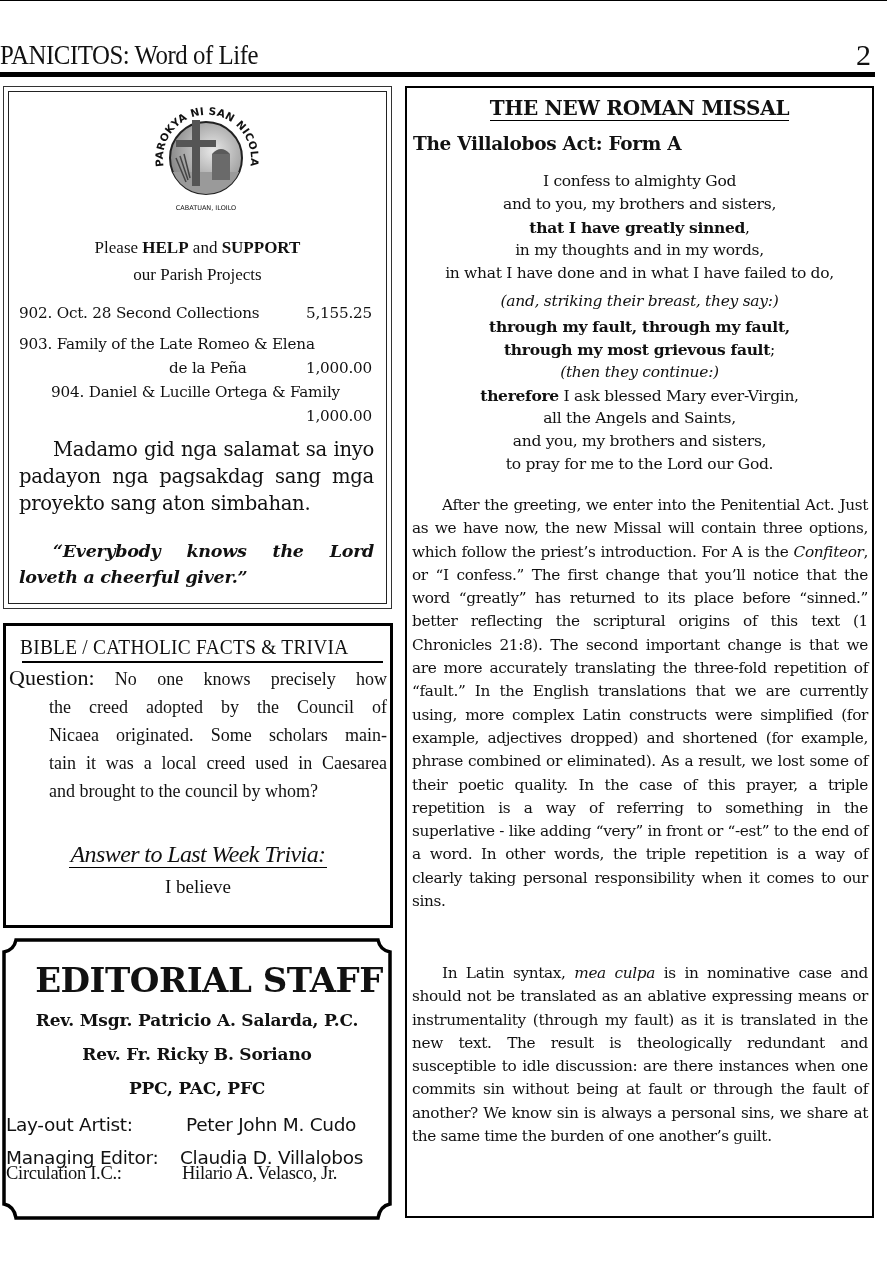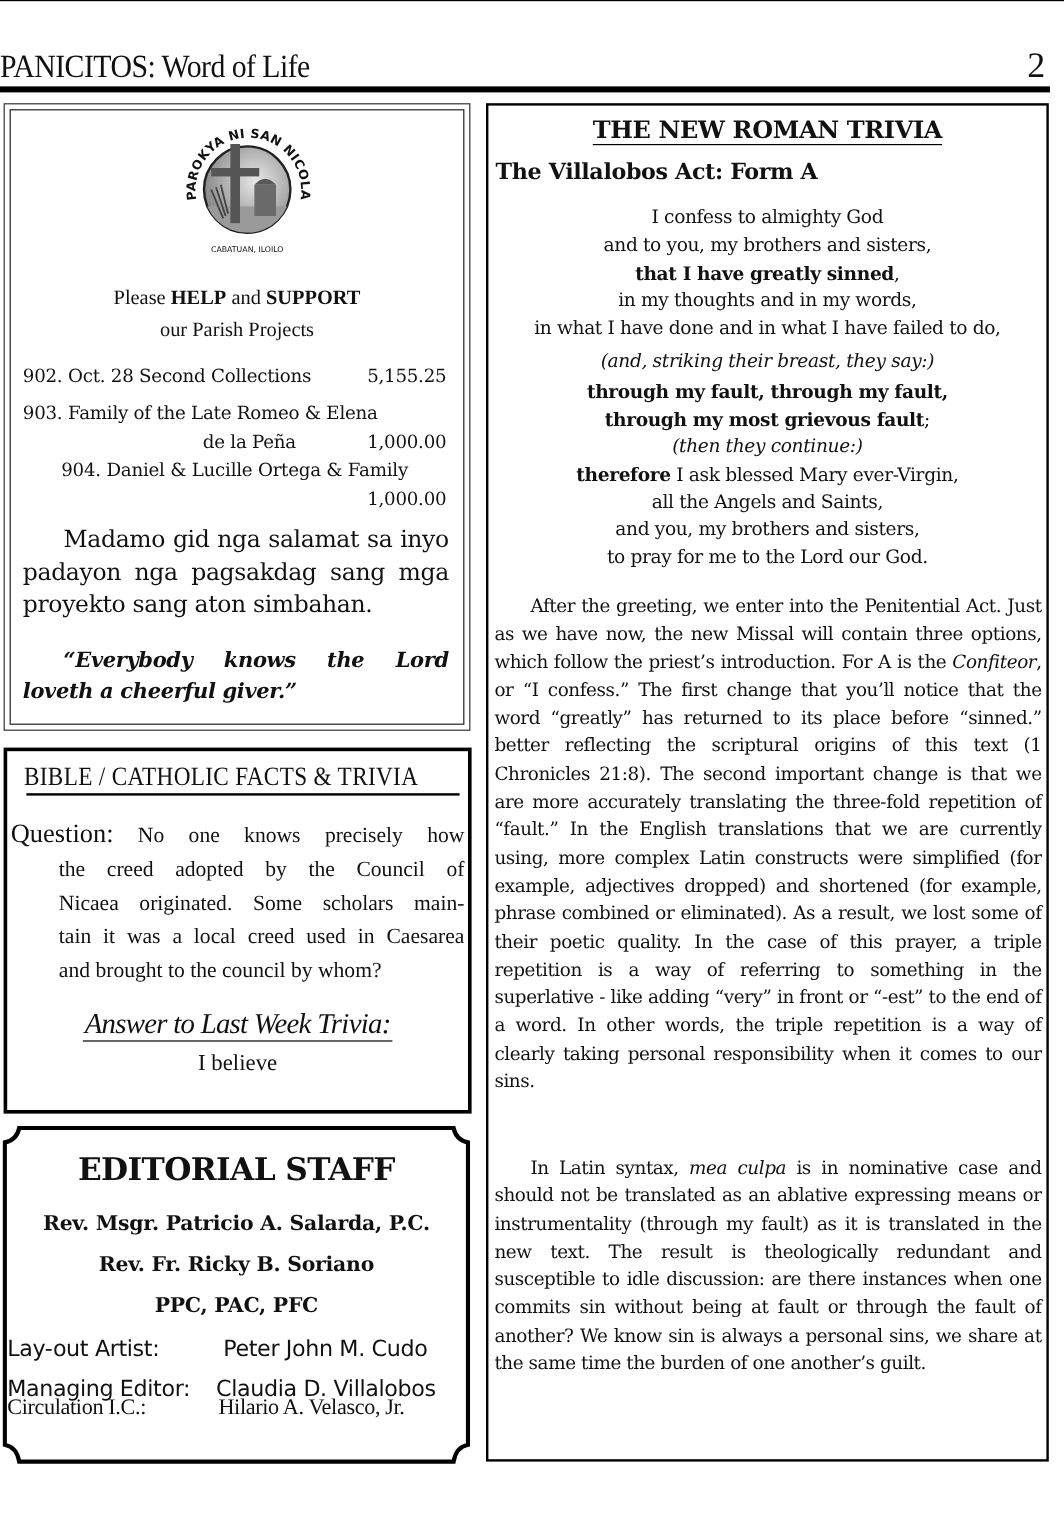--- a/index.html
+++ b/index.html
@@ -20,32 +20,32 @@
   .support-head { position: absolute; left: 0; width: 100%; text-align: center; font-family: "Liberation Serif", serif; font-size: 17px; }
   .support-head b { font-weight: bold; }
   .proj-line { position: absolute; left: 10px; right: 14px; font-family: "DejaVu Serif", serif; font-size: 15.2px; white-space: nowrap; letter-spacing: -0.2px; }
   .proj-line .amt { position: absolute; right: 0; }
   .thanks { position: absolute; left: 10px; right: 12px; top: 344px; font-size: 19.6px; line-height: 27px; text-align: justify; text-align-last: left; text-indent: 34px; letter-spacing: -0.3px; }
   .quote { position: absolute; left: 10px; right: 12px; top: 446px; font-size: 17.5px; line-height: 26px; font-weight: bold; font-style: italic; text-align: justify; text-indent: 34px; letter-spacing: -0.3px; }
 
   .trivia-box { position: absolute; left: 3px; top: 623px; width: 390px; height: 305px; border: 3px solid #000; }
   .trivia-title { position: absolute; left: 14px; top: 8px; width: 362px; font-family: "Liberation Serif", serif; font-size: 22px; letter-spacing: 0.3px; text-align: center; transform: scaleX(0.88); transform-origin: left; width: 410px; text-align: left; white-space: nowrap; }
   .trivia-underline { position: absolute; left: 16px; top: 35px; width: 361px; height: 2px; background: #000; }
-  .question { position: absolute; left: 3px; top: 55px; right: 3px; font-family: "Liberation Serif", serif; font-size: 18px; line-height: 28px; }
+  .question { position: absolute; left: 3px; top: 38px; right: 3px; font-family: "Liberation Serif", serif; font-size: 18px; line-height: 28px; }
   .question .q-label { font-size: 22px; }
   .question .q-line { display: block; text-align: justify; text-align-last: justify; padding-left: 40px; white-space: nowrap; }
   .question .q-line.first { padding-left: 0; }
   .question .q-line.last { text-align-last: left; }
   .answer-label { position: absolute; left: 0; width: 100%; top: 215px; text-align: center; font-family: "Liberation Serif", serif; font-style: italic; font-size: 24px; }
   .answer-label span { border-bottom: 1.5px solid #000; padding: 0 2px; letter-spacing: -0.6px; }
   .answer-text { position: absolute; left: 0; width: 100%; top: 250px; text-align: center; font-family: "Liberation Serif", serif; font-size: 19px; }
 
   .staff-box { position: absolute; left: 2px; top: 938px; width: 390px; height: 282px; }
   .staff-box svg { position: absolute; left: 0; top: 0; }
-  .staff-title { position: absolute; left: 0; width: 100%; top: 22px; text-align: center; font-family: "DejaVu Serif", serif; font-weight: bold; font-size: 26px; letter-spacing: -0.5px; }
+  .staff-title { position: absolute; left: 12px; width: 100%; top: 22px; text-align: center; font-family: "DejaVu Serif", serif; font-weight: bold; font-size: 34px; letter-spacing: -0.5px; }
   .staff-name { position: absolute; left: 0; width: 100%; text-align: center; font-family: "DejaVu Serif", serif; font-weight: bold; font-size: 17px; letter-spacing: -0.2px; }
   .staff-role { position: absolute; left: 4px; right: 6px; font-family: "DejaVu Sans", sans-serif; font-size: 18.5px; white-space: nowrap; letter-spacing: -0.3px; }
   .staff-role .name { position: absolute; }
 
   
   .missal-box { position: absolute; left: 405px; top: 86px; width: 469px; height: 1132px; border: 2px solid #000; }
   .missal-title { position: absolute; left: 0; width: 100%; top: 8px; text-align: center; font-family: "DejaVu Serif", serif; font-weight: bold; font-size: 20px; letter-spacing: -0.3px; }
   .missal-title span { border-bottom: 1.5px solid #000; }
   .missal-subtitle { position: absolute; left: 6px; top: 45px; font-family: "DejaVu Serif", serif; font-weight: bold; font-size: 18.5px; letter-spacing: -0.3px; }
   .prayer { position: absolute; left: 0; width: 100%; top: 82px; text-align: center; font-family: "DejaVu Serif", serif; font-size: 15.5px; letter-spacing: -0.3px; }
@@ -146,21 +146,21 @@
   </div>
   <div class="staff-role" style="top:209px;">
     <span>Managing Editor:</span><span class="name" style="left:174px;">Claudia D. Villalobos</span>
   </div>
   <div class="staff-role" style="top:225px;font-family:Liberation Serif, serif;">
     <span>Circulation I.C.:</span><span class="name" style="left:176px;">Hilario A. Velasco, Jr.</span>
   </div>
 </section>
 
 <article class="missal-box">
-  <h1 class="missal-title"><span>THE NEW ROMAN TRIVIA</span></h1>
+  <h1 class="missal-title"><span>THE NEW ROMAN MISSAL</span></h1>
   <h2 class="missal-subtitle">The Villalobos Act: Form A</h2>
 
   <div class="prayer">
     <span class="pl">I confess to almighty God</span>
     <span class="pl">and to you, my brothers and sisters,</span>
     <span class="pl"><b>that I have greatly sinned</b><span>,</span></span>
     <span class="pl">in my thoughts and in my words,</span>
     <span class="pl">in what I have done and in what I have failed to do,</span>
     <span class="pl rubric gap">(and, striking their breast, they say:)</span>
     <span class="pl"><b>through my fault, through my fault,</b></span>

